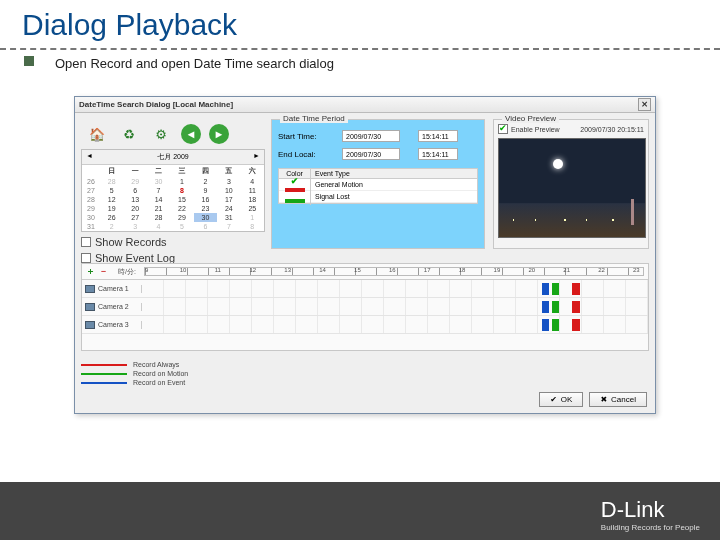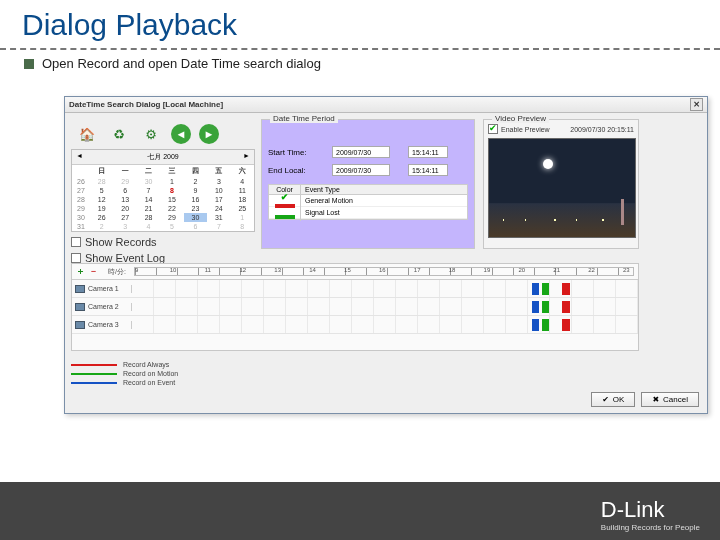--- a/index.html
+++ b/index.html
@@ -1,22 +1,22 @@
 <!DOCTYPE html>
 <html><head>
 <meta charset="utf-8">
 <style>
   * { box-sizing: border-box; margin: 0; padding: 0; }
   body { width: 720px; height: 540px; background: #fff; font-family: Verdana, Arial, sans-serif; position: relative; overflow: hidden; }
   .slide { width: 720px; height: 540px; position: relative; }
   .title { font-size: 30px; color: #0a4b8a; padding: 8px 0 4px 22px; font-family: Verdana, sans-serif; }
   .dash { border-top: 2px dashed #777; margin: 2px 0 6px 0; }
-  .bullet-row { padding: 0 24px; font-size: 13px; color: #222; display: flex; align-items: center; gap: 8px; }
+  .bullet-row { padding: 0 24px; font-size: 13px; color: #222; display: flex; gap: 21px; }
   .sq-bullet { width: 10px; height: 10px; background: #4a6b4a; display: inline-block; }
-  .dialog { position: absolute; left: 64px; top: 96px; width: 644px; height: 318px; border: 1px solid #7a8fa8; background: #efefef; box-shadow: 2px 2px 5px rgba(0,0,0,.2); }
+  .dialog { position: absolute; left: 74px; top: 96px; width: 582px; height: 318px; border: 1px solid #7a8fa8; background: #efefef; box-shadow: 2px 2px 5px rgba(0,0,0,.2); }
   .dlg-titlebar { height: 16px; background: linear-gradient(#f7f7f7,#e6e6e6); border-bottom: 1px solid #bbb; display: flex; align-items: center; padding: 0 4px; font-size: 8px; font-weight: bold; color: #333; }
   .dlg-close { margin-left: auto; width: 13px; height: 13px; background: #e8e8e8; border: 1px solid #999; font-size: 8px; text-align: center; line-height: 11px; }
   .dlg-body { position: relative; height: calc(100% - 16px); }
   
   .left-pane { position: absolute; left: 6px; top: 6px; width: 184px; }
   .toolbar { height: 30px; display: flex; align-items: center; gap: 8px; padding: 2px 4px; }
   .ticon { width: 24px; height: 24px; border-radius: 3px; display:flex;align-items:center;justify-content:center; font-size: 13px; }
   .ticon.home { color:#d98a1a; }
   .ticon.gear  { color:#2a7d2a; }
   .ticon.gear2 { color:#2a7d2a; }
@@ -25,21 +25,21 @@
   .cal-head { display:flex; justify-content:space-between; padding:2px 4px; background:#f0f0f0; border-bottom:1px solid #ccc; }
   .cal-grid { display:grid; grid-template-columns: 18px repeat(7, 1fr); }
   .cal-cell { text-align:center; padding:1px 0; color:#333; }
   .cal-wk { color:#888; }
   .cal-red { color:#c00; font-weight:bold; }
   .cal-today { background:#a9c9ef; }
   .cal-gray { color:#bbb; }
   .opt-row { display:flex; align-items:center; gap:4px; font-size:11px; color:#333; margin-top:4px; }
   .chk { width:10px;height:10px;border:1px solid #777;background:#fff; }
   
-  .mid-pane { position:absolute; left:196px; top:6px; width:214px; border:1px solid #c7c7c7; background:#c4b5fd; padding:20px 6px; height:130px; }
+  .mid-pane { position:absolute; left:196px; top:6px; width:214px; border:1px solid #c7c7c7; background:#7dd3fc; padding:4px 6px; height:130px; }
   .fieldset-label { font-size:8px; color:#333; position:absolute; top:-6px; left:8px; background:#efefef; padding:0 3px; }
   .time-row { display:flex; align-items:center; gap:18px; font-size:8px; margin:6px 0; }
   .time-row label { width:46px; }
   .time-input { border:1px solid #aaa; background:#fff; font-size:7px; padding:1px 3px; height:12px; }
   .w58{width:58px}.w40{width:40px}
   .evt-table { margin-top:8px; border:1px solid #ccc; font-size:7px; background:#fff; }
   .evt-head { display:flex; background:#f0f0f0; border-bottom:1px solid #ccc; }
   .evt-head div,.evt-row div { padding:1px 4px; }
   .evt-col1{width:32px;border-right:1px solid #ccc;text-align:center}
   .evt-col2{flex:1}

